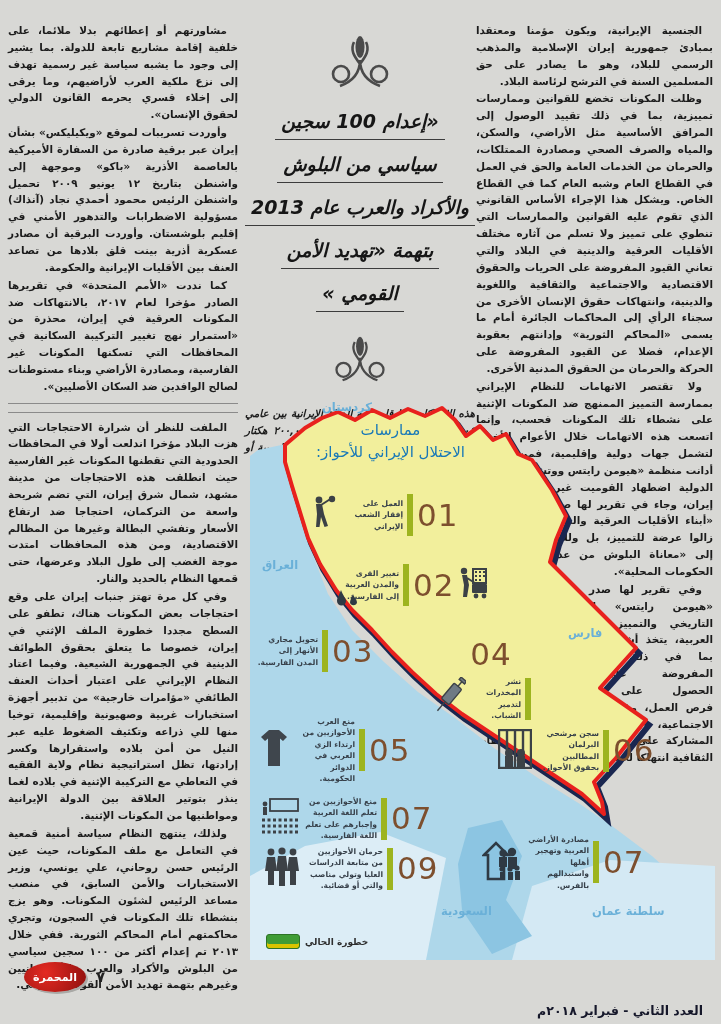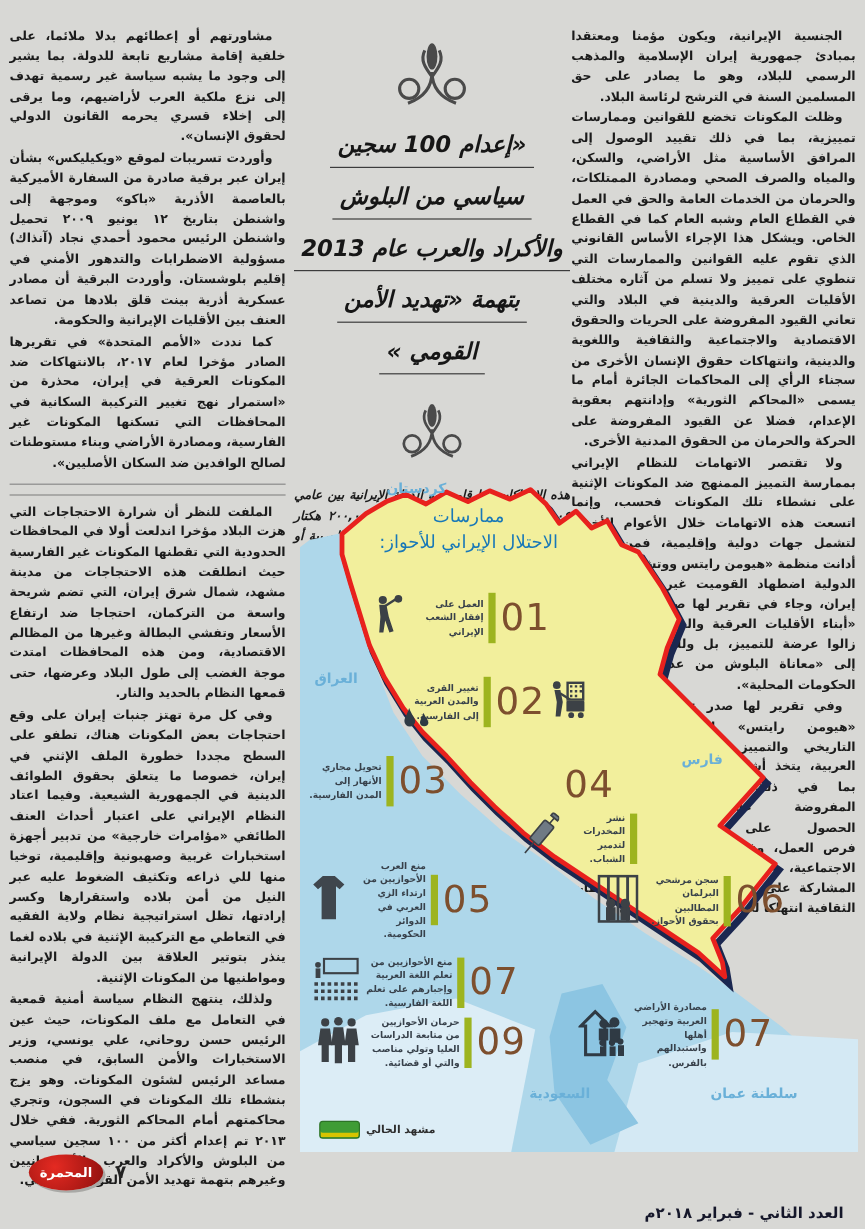--- a/index.html
+++ b/index.html
@@ -312,19 +312,19 @@
           <path d="M25 10 h8 l2 14 h-3 l0 14 h-6 l0 -14 h-3 z"></path>
       </svg>
     </span>
     <span class="itext" style="width:78px;">حرمان الأحوازيين من متابعة الدراسات العليا وتولي مناصب والتي أو قضائية.</span>
     <span class="ibar"></span>
     <span class="inum">09</span>
   </div>
 
   <div class="credit">
     <span class="credit-logo"></span>
-    <span class="credit-name">مشهد الحالي</span>
+    <span class="credit-name">خطورة الحالي</span>
   </div>
 </div>
 
 <div class="mag-logo">المحمرة</div>
 <div class="page-num">٧</div>
 <div class="footer-issue">العدد الثاني - فبراير ٢٠١٨م</div>
 
 </body></html>

